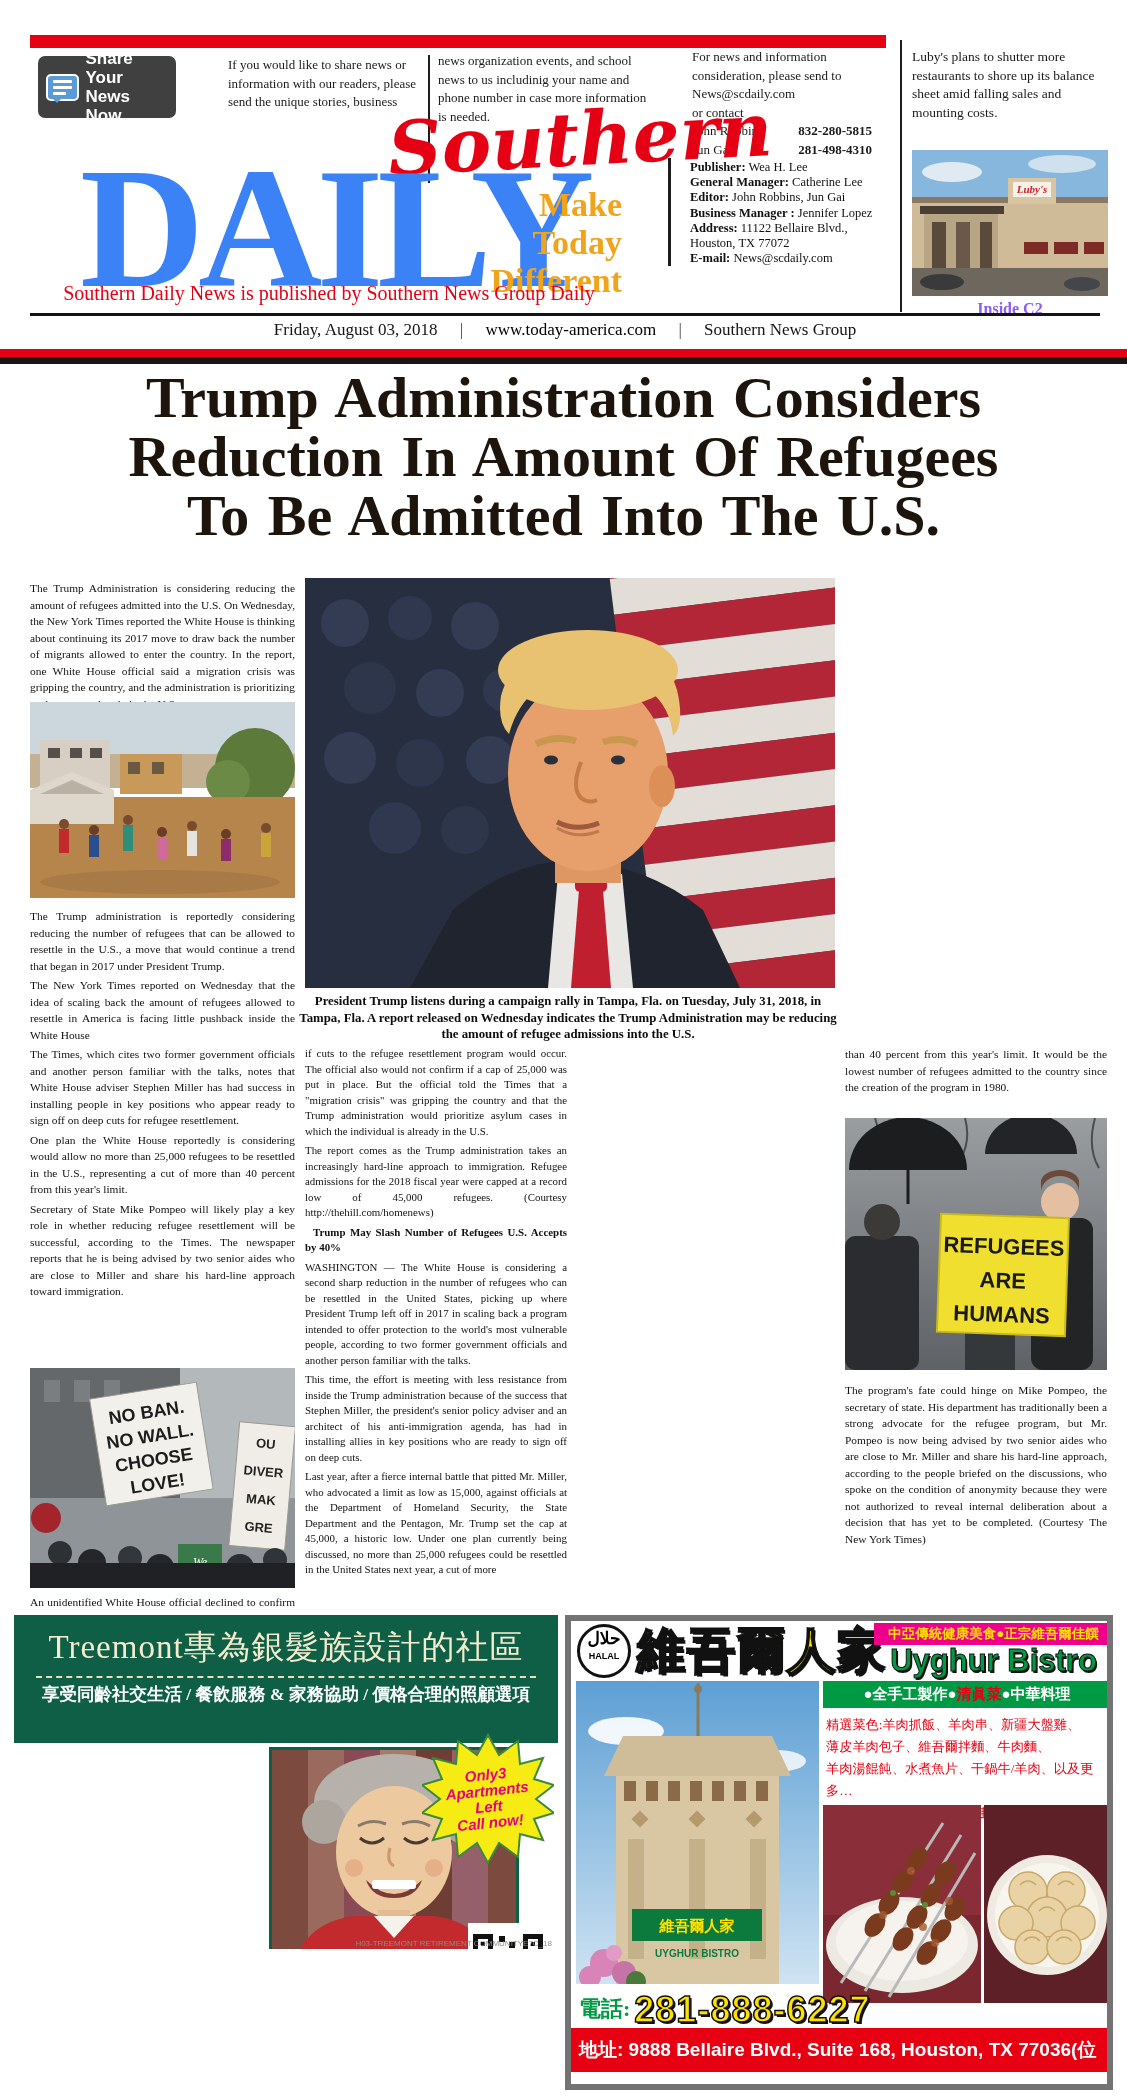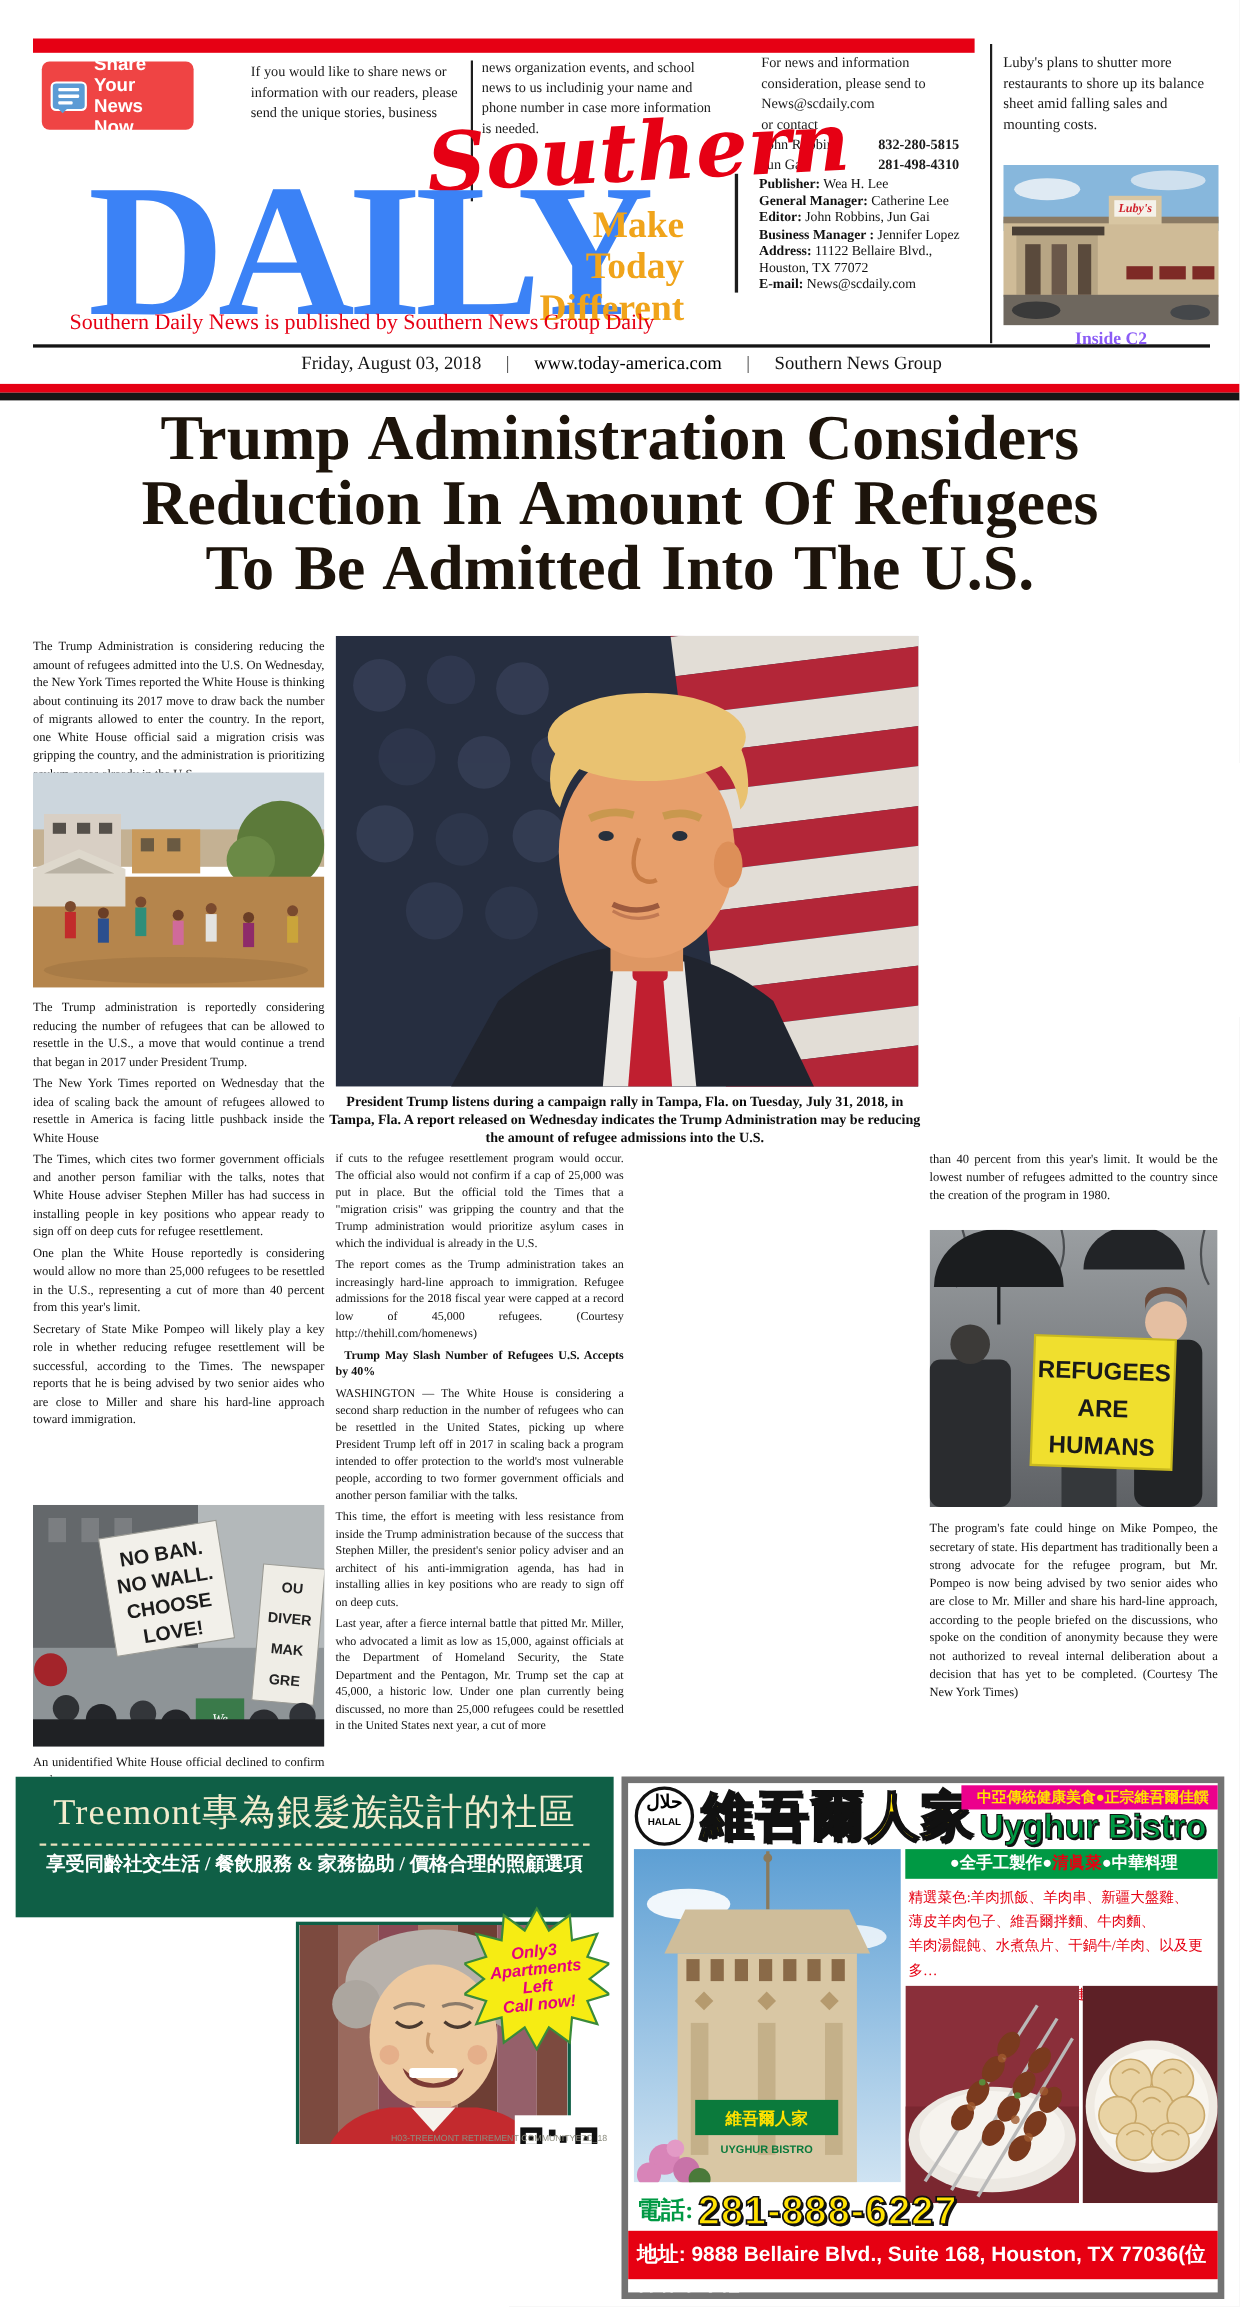--- a/index.html
+++ b/index.html
@@ -3,21 +3,21 @@
 <meta charset="utf-8">
 <style>
   * { margin:0; padding:0; box-sizing:border-box; }
   body { background:#e9e9e9; font-family:"Liberation Serif", serif; }
   #canvas { position:relative; width:1127px; height:2097px; background:#ffffff; margin:0 auto; overflow:hidden; }
   .abs { position:absolute; }
 
   
   .top-red-bar { left:30px; top:35px; width:856px; height:13px; background:#e60014; }
   .vdiv { background:#1d1d1d; width:2px; }
-  .share-badge { left:38px; top:56px; width:138px; height:62px; background:#ef4444; border-radius:7px;
+  .share-badge { left:38px; top:56px; width:138px; height:62px; background:#404040; border-radius:7px;
                  display:flex; align-items:center; padding:0 8px; gap:7px; }
   .bubble { position:relative; width:34px; height:27px; background:#5b9bd5; border:2px solid #fff; border-radius:5px; padding:4px 5px; }
   .bubble .ln { height:3px; background:#fff; margin-bottom:3px; border-radius:1px; }
   .bubble::after { content:""; position:absolute; left:4px; bottom:-9px; border:5px solid transparent; border-top-color:#5b9bd5; }
   .share-text { color:#fff; font-family:"Liberation Sans", sans-serif; font-weight:bold; font-size:17px; line-height:19px; }
   .hnote { font-size:13px; line-height:18.5px; color:#1a1a1a; }
   .note1 { left:228px; top:56px; width:192px; }
   .note2 { left:438px; top:52px; width:218px; }
   .note3 { left:692px; top:48px; width:196px; }
   .note3 .ph { font-weight:bold; }

